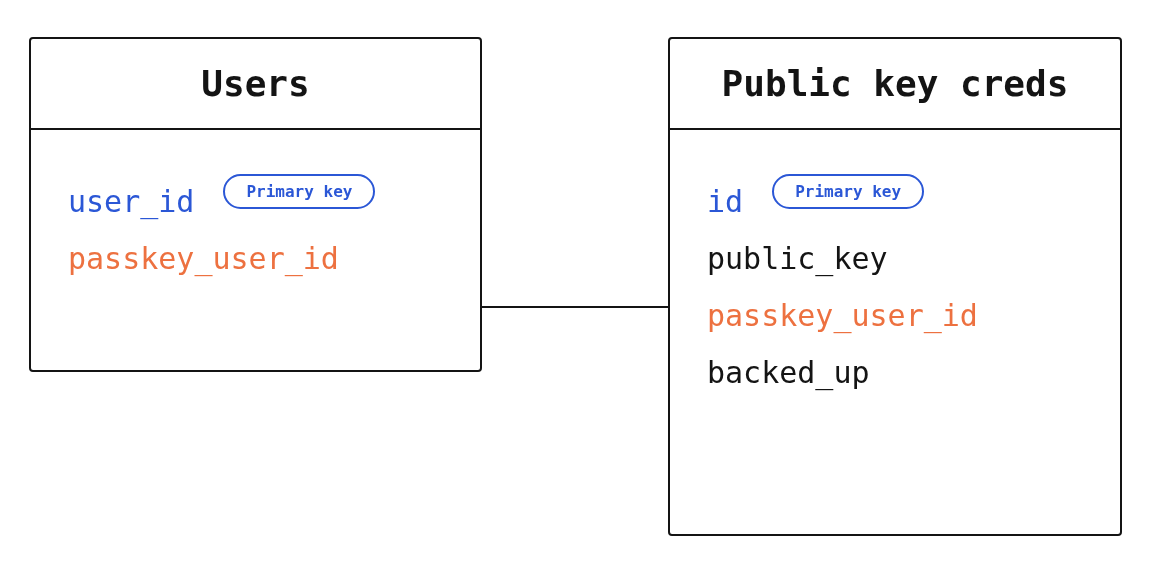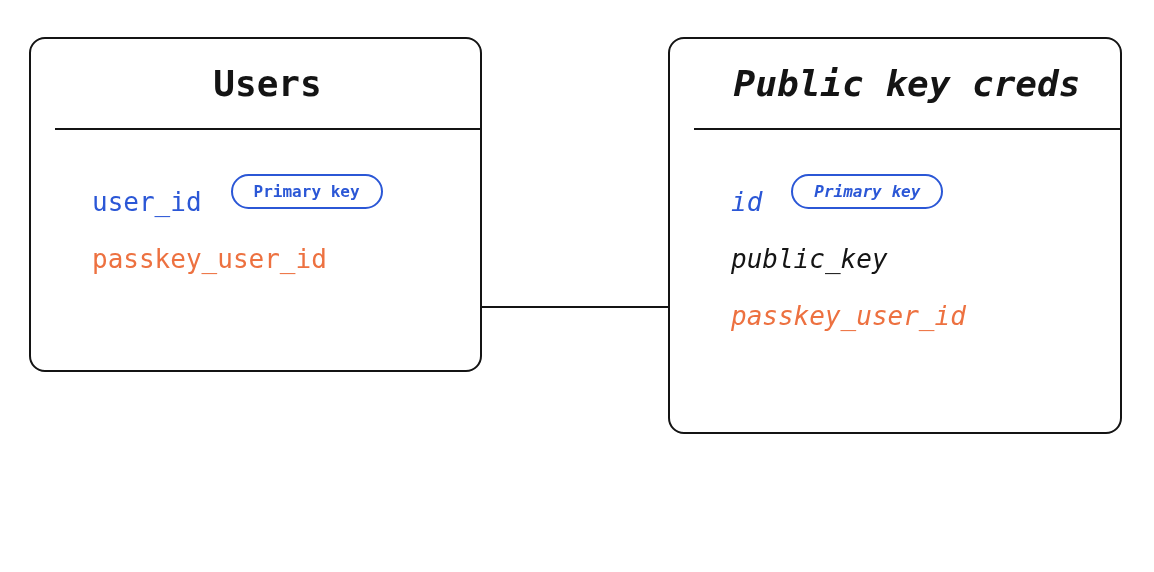--- a/index.html
+++ b/index.html
@@ -18,35 +18,33 @@
     width: 1154px;
     height: 572px;
     background: var(--background, #ffffff);
     overflow: hidden;
   }
   .table-box {
     position: absolute;
     box-sizing: border-box;
     background: #ffffff;
     border: 2px solid var(--line, #141414);
-    border-radius: 16px;
-    padding-left: 24px;
+    border-radius: 4px;
   }
   .table-box.users {
     left: 29px;
     top: 37px;
     width: 453px;
     height: 335px;
   }
   .table-box.creds {
     left: 668px;
     top: 37px;
     width: 454px;
-    height: 397px;
-    font-style: italic;
+    height: 499px;
   }
   .table-header {
     height: 89px;
     border-bottom: 2px solid var(--line, #141414);
     display: flex;
     align-items: center;
     justify-content: center;
   }
   .table-title {
     margin: 0;
@@ -57,21 +55,21 @@
   }
   .table-body {
     padding: 33px 0 0 37px;
   }
   .field-row {
     height: 57px;
     display: flex;
     align-items: center;
   }
   .field-name {
-    font-size: 26px;
+    font-size: 30px;
     white-space: nowrap;
     color: #141414;
     margin-top: 20px;
   }
   .field-name.blue   { color: var(--blue, #2b57d6); }
   .field-name.orange { color: var(--orange, #ed7140); }
   .field-name.default { color: #141414; }
   .pk-badge {
     margin-left: 29px;
     box-sizing: border-box;
@@ -126,16 +124,19 @@
       <div class="field-row">
         <span class="field-name blue">id</span>
         <span class="pk-badge">Primary key</span>
       </div>
       <div class="field-row">
         <span class="field-name default">public_key</span>
       </div>
       <div class="field-row">
         <span class="field-name orange">passkey_user_id</span>
       </div>
+      <div class="field-row">
+        <span class="field-name default">backed_up</span>
+      </div>
     </div>
   </section>
 
 </div>
 
 </body></html>

